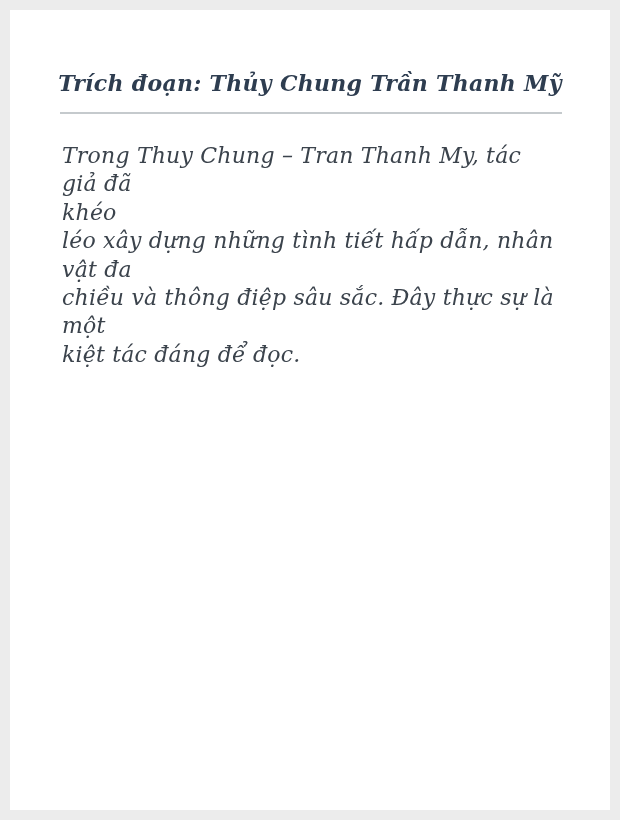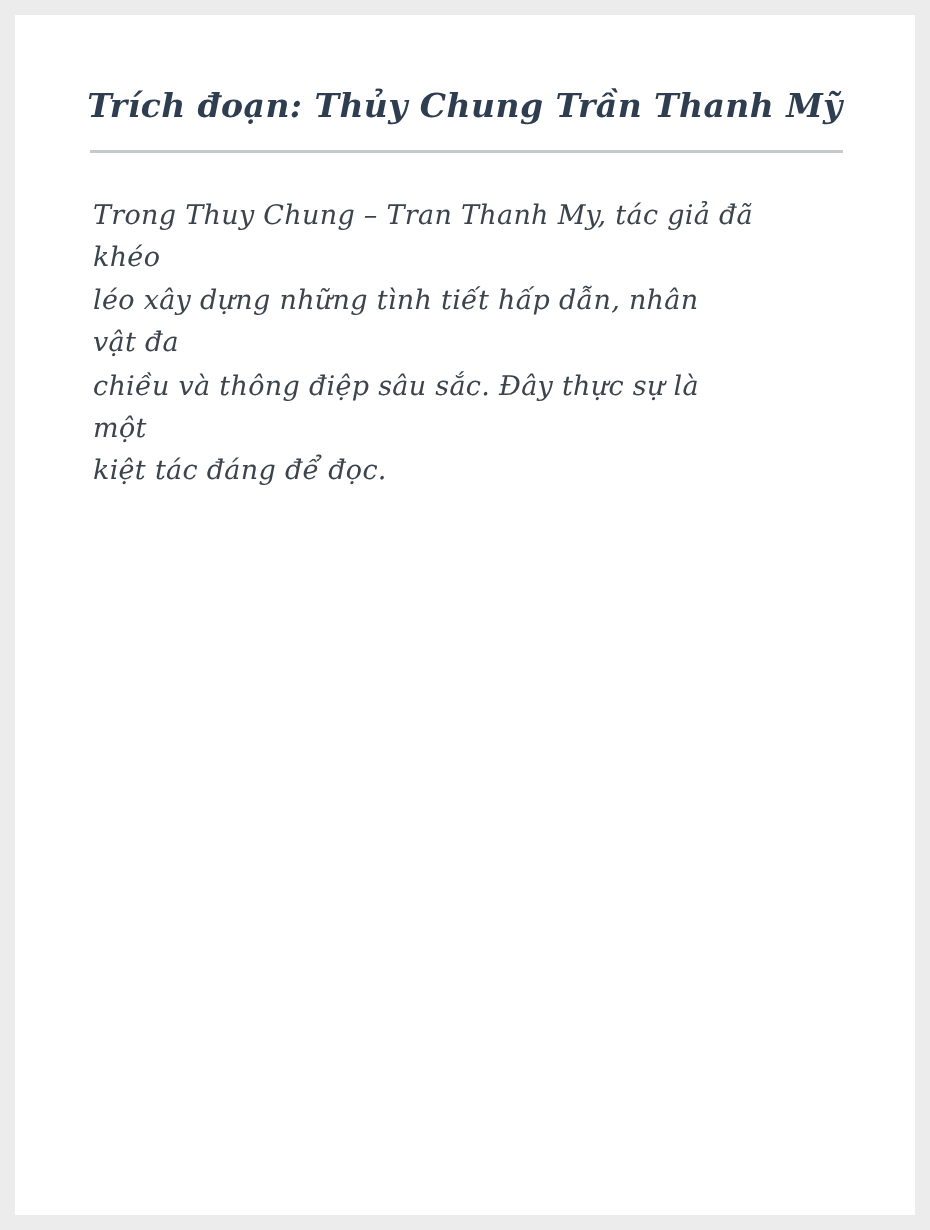--- a/index.html
+++ b/index.html
@@ -15,37 +15,37 @@
   }
   .page {
     position: relative;
     width: 600px;
     height: 800px;
     margin: 10px auto;
     background: #ffffff;
     box-sizing: border-box;
   }
   .page-title {
-    padding-top: 46px;
+    padding-top: 58px;
     text-align: center;
     font-size: 22px;
     line-height: 30px;
     font-style: italic;
     font-weight: bold;
     color: #2e3d50;
     letter-spacing: 0.3px;
   }
   .title-divider {
     height: 2px;
     background: #c5cacd;
     margin: 14px 48px 0 50px;
   }
   .excerpt-body {
     margin: 28px 48px 0 52px;
-    font-size: 18px;
+    font-size: 22px;
     font-style: italic;
     color: #3b434c;
     line-height: 28.4px;
     white-space: pre-line;
     letter-spacing: 0.2px;
   }
   .page-footer {
     position: absolute;
     left: 0;
     right: 0;

